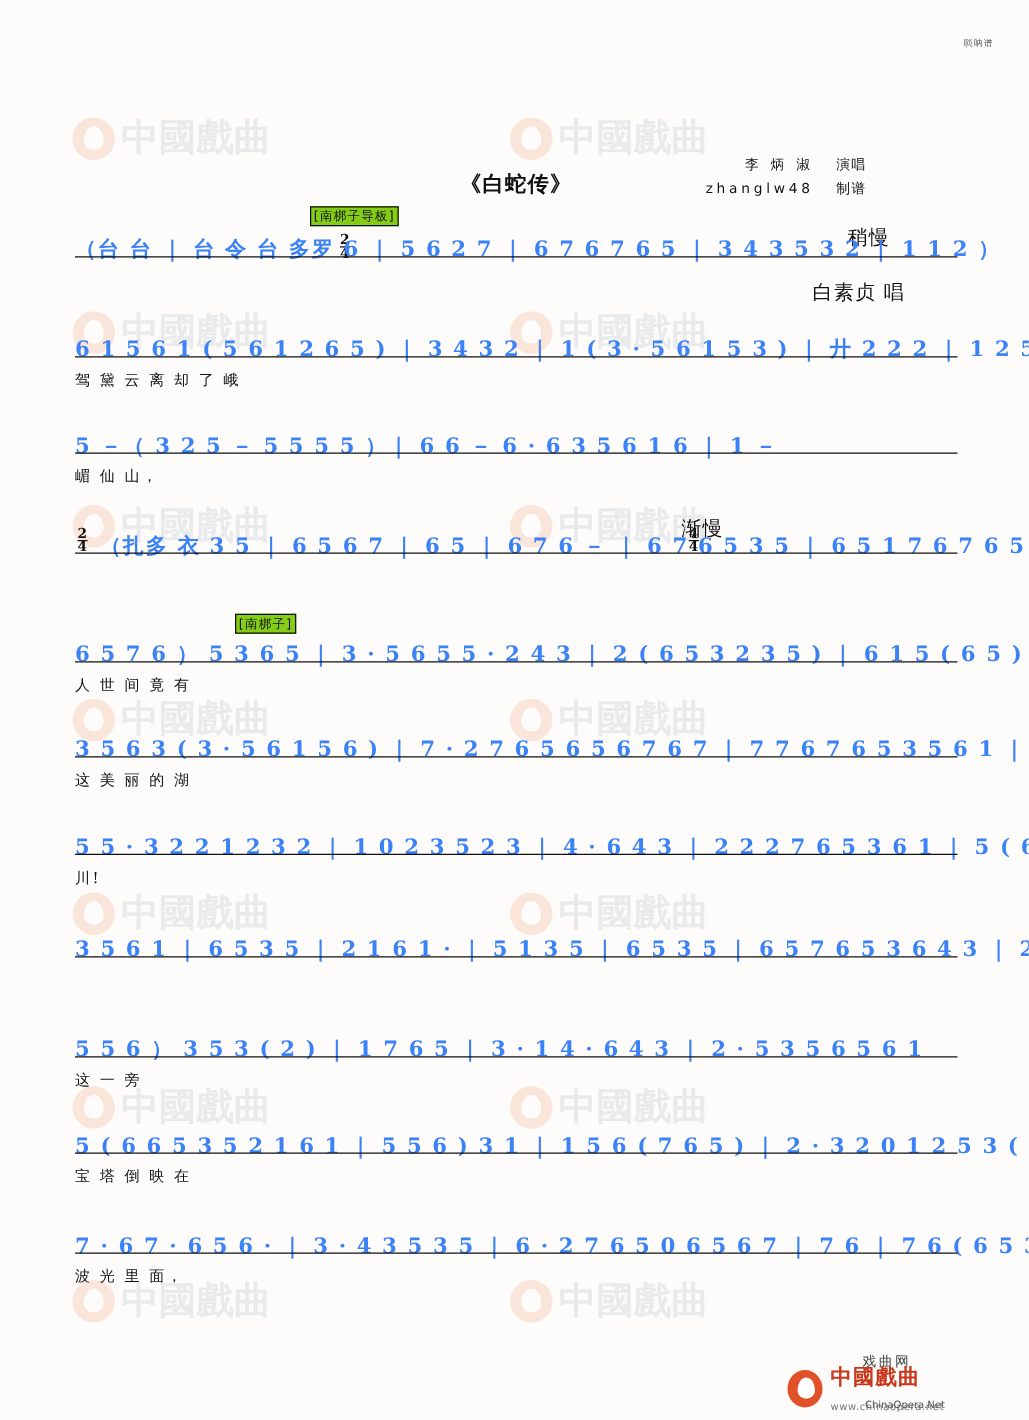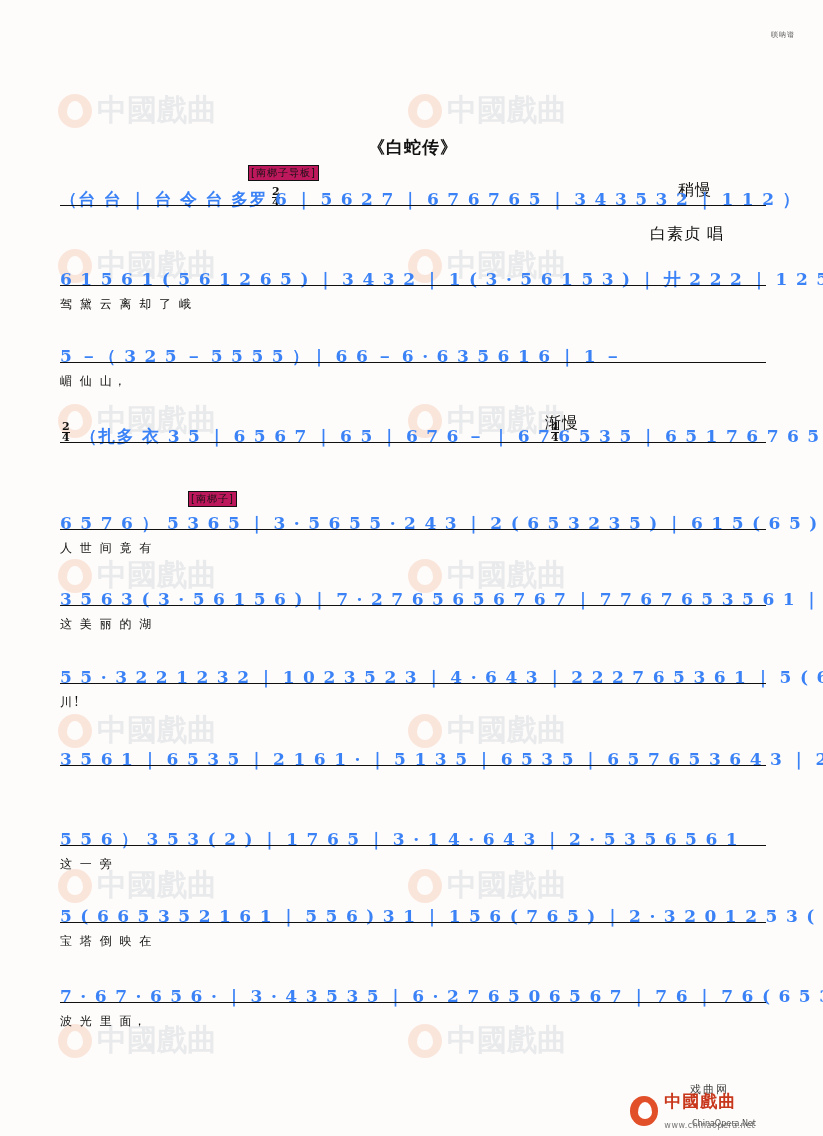--- a/index.html
+++ b/index.html
@@ -56,21 +56,21 @@
     font-family:"DejaVu Serif","Liberation Serif",serif;
     font-size:17px;font-weight:bold;color:#3b82f6;
   }
   .lyr{
     position:absolute;left:0;top:0;white-space:nowrap;
     font-family:"DejaVu Serif","Liberation Serif",serif;
     font-size:12px;color:#111;
   }
   .tag{
     position:absolute;font-size:10px;color:#111;border:1px solid #111;
-    padding:0 2px;background:#be185d;letter-spacing:1px;
+    padding:0 2px;background:#84cc16;letter-spacing:1px;
   }
   .mark{position:absolute;font-size:16px;color:#111;letter-spacing:1px;}
   .ts{
     position:absolute;font-family:"DejaVu Serif","Liberation Serif",serif;
     font-weight:bold;font-size:11px;line-height:10px;text-align:center;color:#111;
   }
   
   .foot-logo{position:absolute;left:630px;top:1090px;display:flex;align-items:center;gap:6px;}
   .foot-logo .badge{
     width:30px;height:30px;border-radius:50%;
@@ -107,20 +107,30 @@
   <div class="wm" style="left:58px;top:1020px"><span class="sun"></span><span>中國戲曲</span></div>
   <div class="wm" style="left:408px;top:1020px"><span class="sun"></span><span>中國戲曲</span></div>
 </div>
 
 <div class="page">
 
   <div class="corner-tag">唢呐谱</div>
 
   <div class="subtitle">《白蛇传》</div>
 
+  <div class="credits">
+    <div class="row">
+      <span class="name">李 炳 淑</span>
+      <span class="role">演唱</span>
+    </div>
+    <div class="row">
+      <span class="name">zhanglw48</span>
+      <span class="role">制谱</span>
+    </div>
+  </div>
 
   <div class="tag" style="left:248px;top:165px">[南梆子导板]</div>
   <div class="tag" style="left:188px;top:491px">[南梆子]</div>
 
   <div class="mark" style="left:678px;top:180px">稍慢</div>
   <div class="mark" style="left:545px;top:413px">渐慢</div>
 
   <div class="mark" style="left:650px;top:224px">白素贞 唱</div>
 
   <div class="ts" style="left:272px;top:187px">

